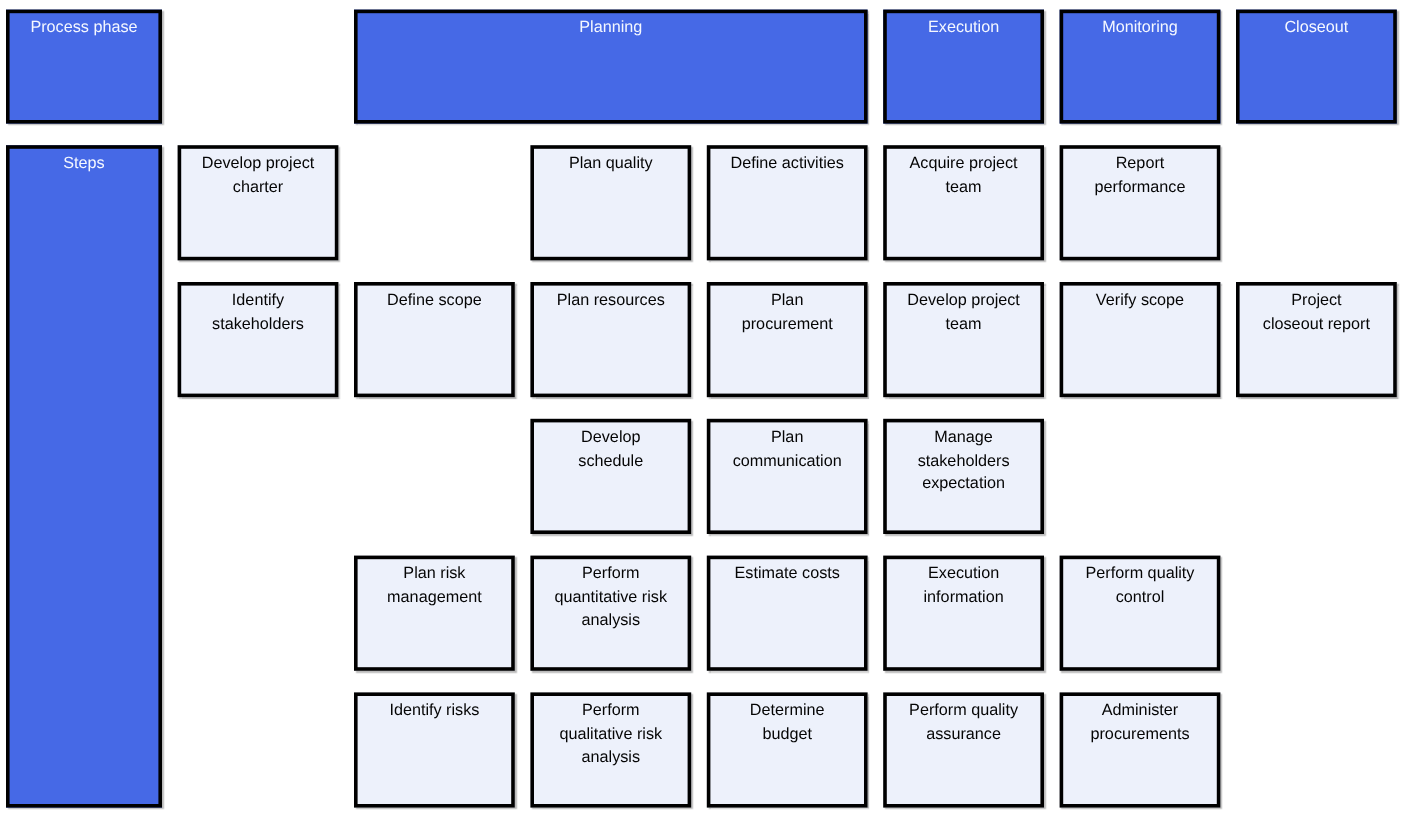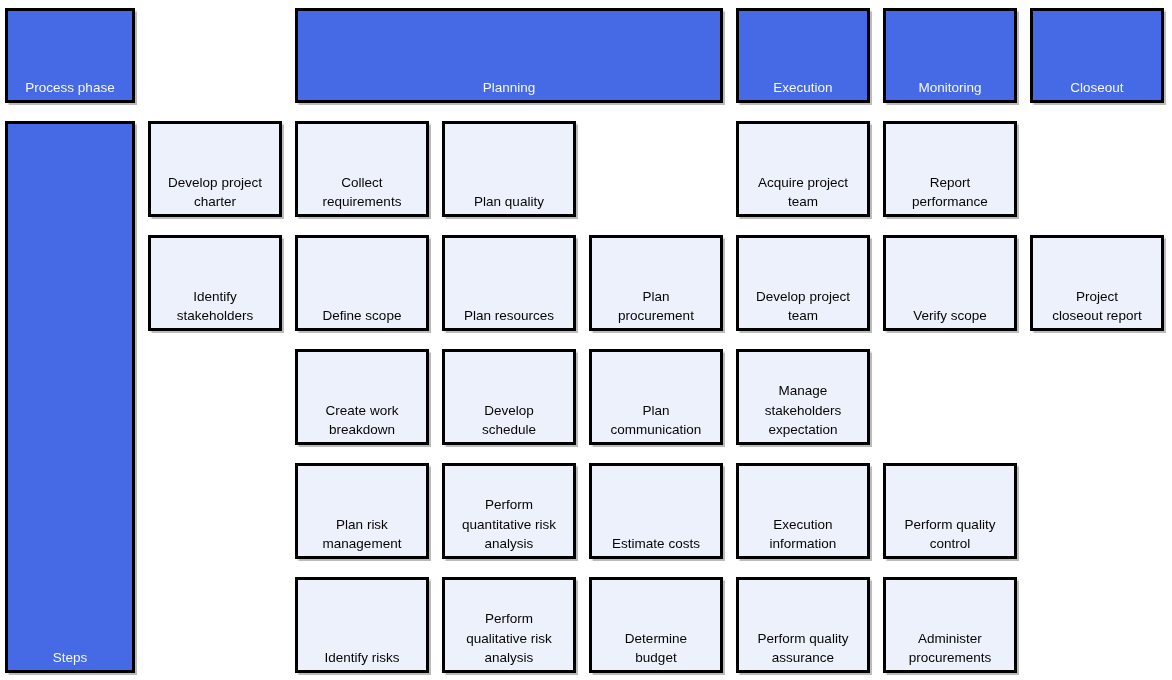--- a/index.html
+++ b/index.html
@@ -18,21 +18,21 @@
     grid-template-columns: 130px repeat(7, 134px);
     grid-template-rows: 95px repeat(5, 96px);
     column-gap: 13px;
     row-gap: 18px;
     padding: 8px 0 0 5px;
   }
   .cell {
     box-sizing: border-box;
     border: 3px solid #000000;
     display: flex;
-    align-items: flex-end;
+    align-items: flex-start;
     justify-content: center;
     text-align: center;
     box-shadow: 1.5px 1.5px 1px rgba(60,60,60,0.35);
   }
   .hdr {
     background: #4669e6;
     color: #f5f8ff;
   }
   .step {
     background: #edf1fb;
@@ -73,30 +73,22 @@
 
   <div class="cell step" style="grid-area: 2 / 2">
     <span class="lbl">Develop project
 charter</span>
   </div>
   <div class="cell step" style="grid-area: 3 / 2">
     <span class="lbl">Identify
 stakeholders</span>
   </div>
 
-  <div class="cell step" style="grid-area: 2 / 3">
-    <span class="lbl">Collect
-requirements</span>
-  </div>
   <div class="cell step" style="grid-area: 3 / 3">
     <span class="lbl">Define scope</span>
-  </div>
-  <div class="cell step" style="grid-area: 4 / 3">
-    <span class="lbl">Create work
-breakdown</span>
   </div>
   <div class="cell step" style="grid-area: 5 / 3">
     <span class="lbl">Plan risk
 management</span>
   </div>
   <div class="cell step" style="grid-area: 2 / 4">
     <span class="lbl">Plan quality</span>
   </div>
 
   <div class="cell step" style="grid-area: 6 / 3">
@@ -113,20 +105,23 @@
     <span class="lbl">Perform
 quantitative risk
 analysis</span>
   </div>
   <div class="cell step" style="grid-area: 6 / 4">
     <span class="lbl">Perform
 qualitative risk
 analysis</span>
   </div>
 
+  <div class="cell step" style="grid-area: 2 / 5">
+    <span class="lbl">Define activities</span>
+  </div>
   <div class="cell step" style="grid-area: 3 / 5">
     <span class="lbl">Plan
 procurement</span>
   </div>
   <div class="cell step" style="grid-area: 4 / 5">
     <span class="lbl">Plan
 communication</span>
   </div>
   <div class="cell step" style="grid-area: 5 / 5">
     <span class="lbl">Estimate costs</span>

